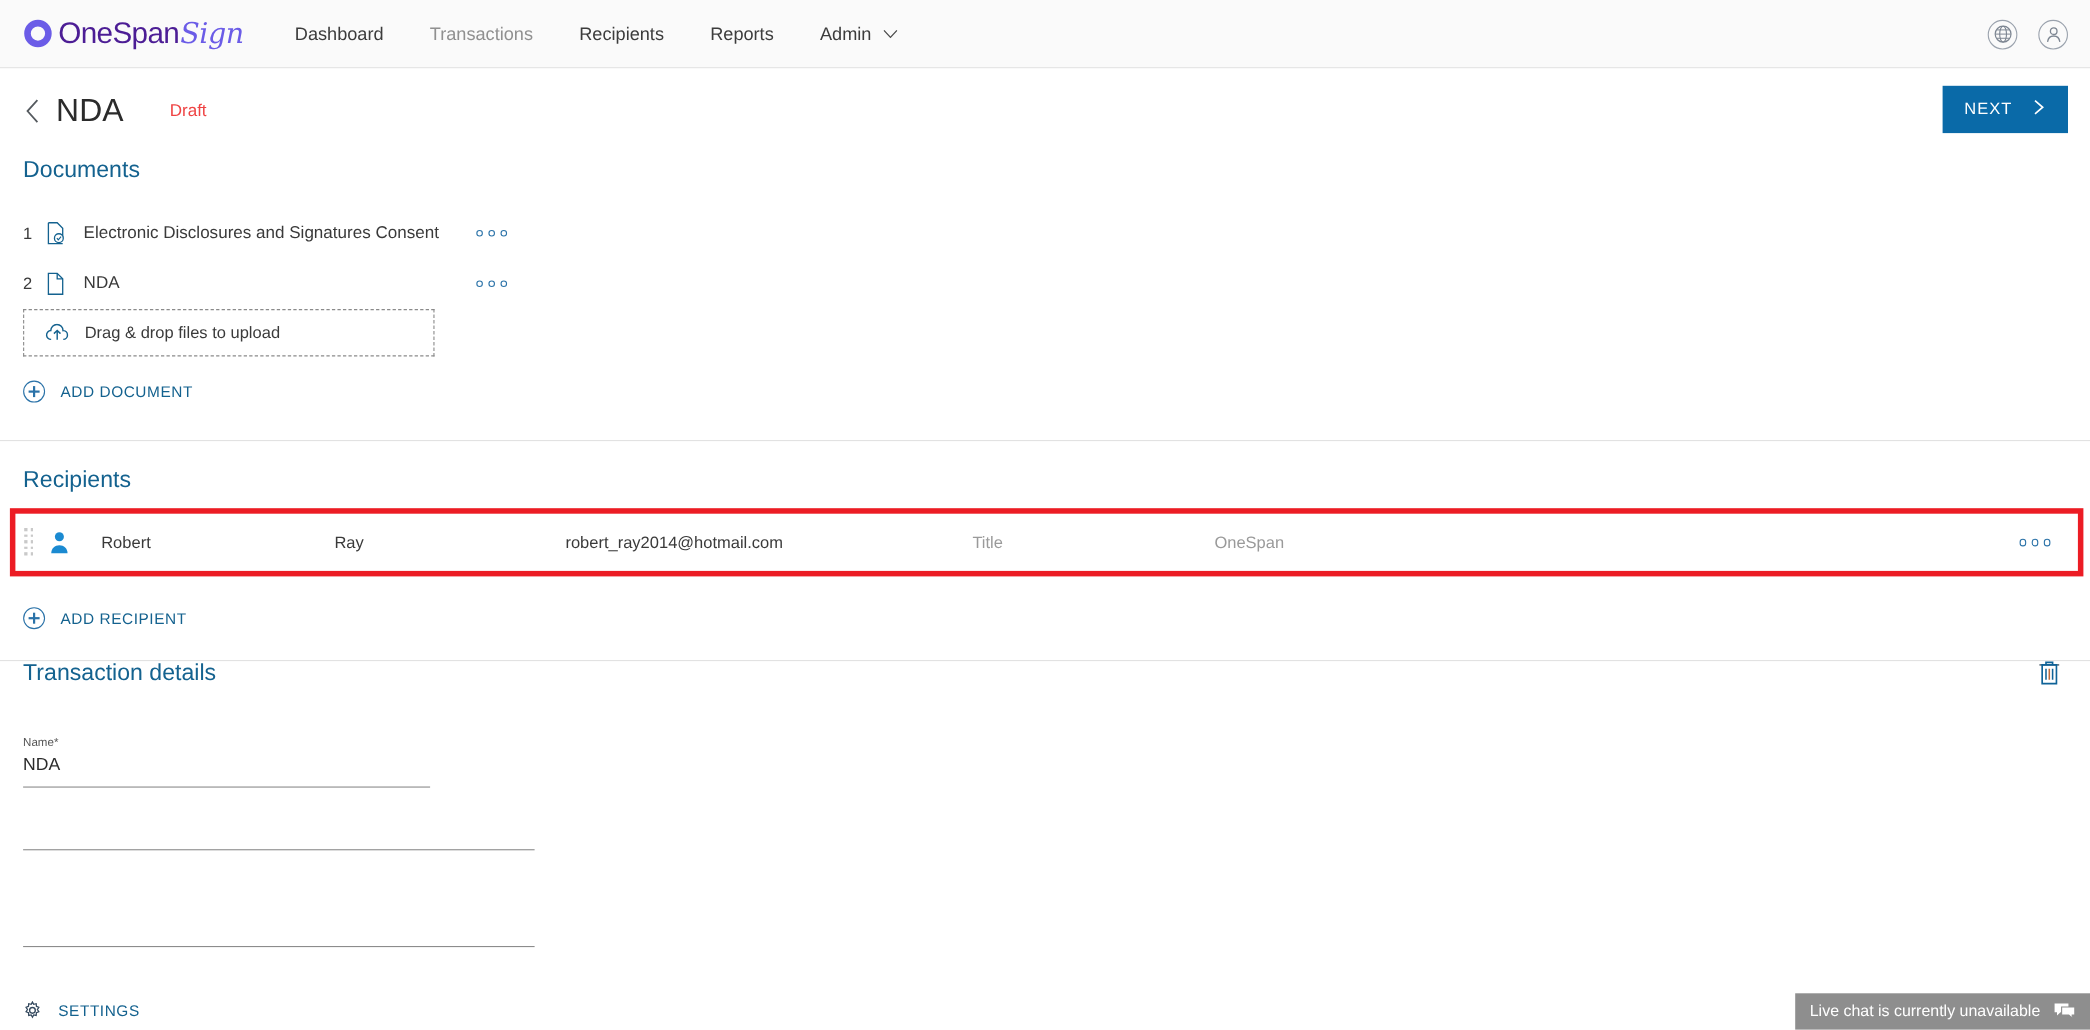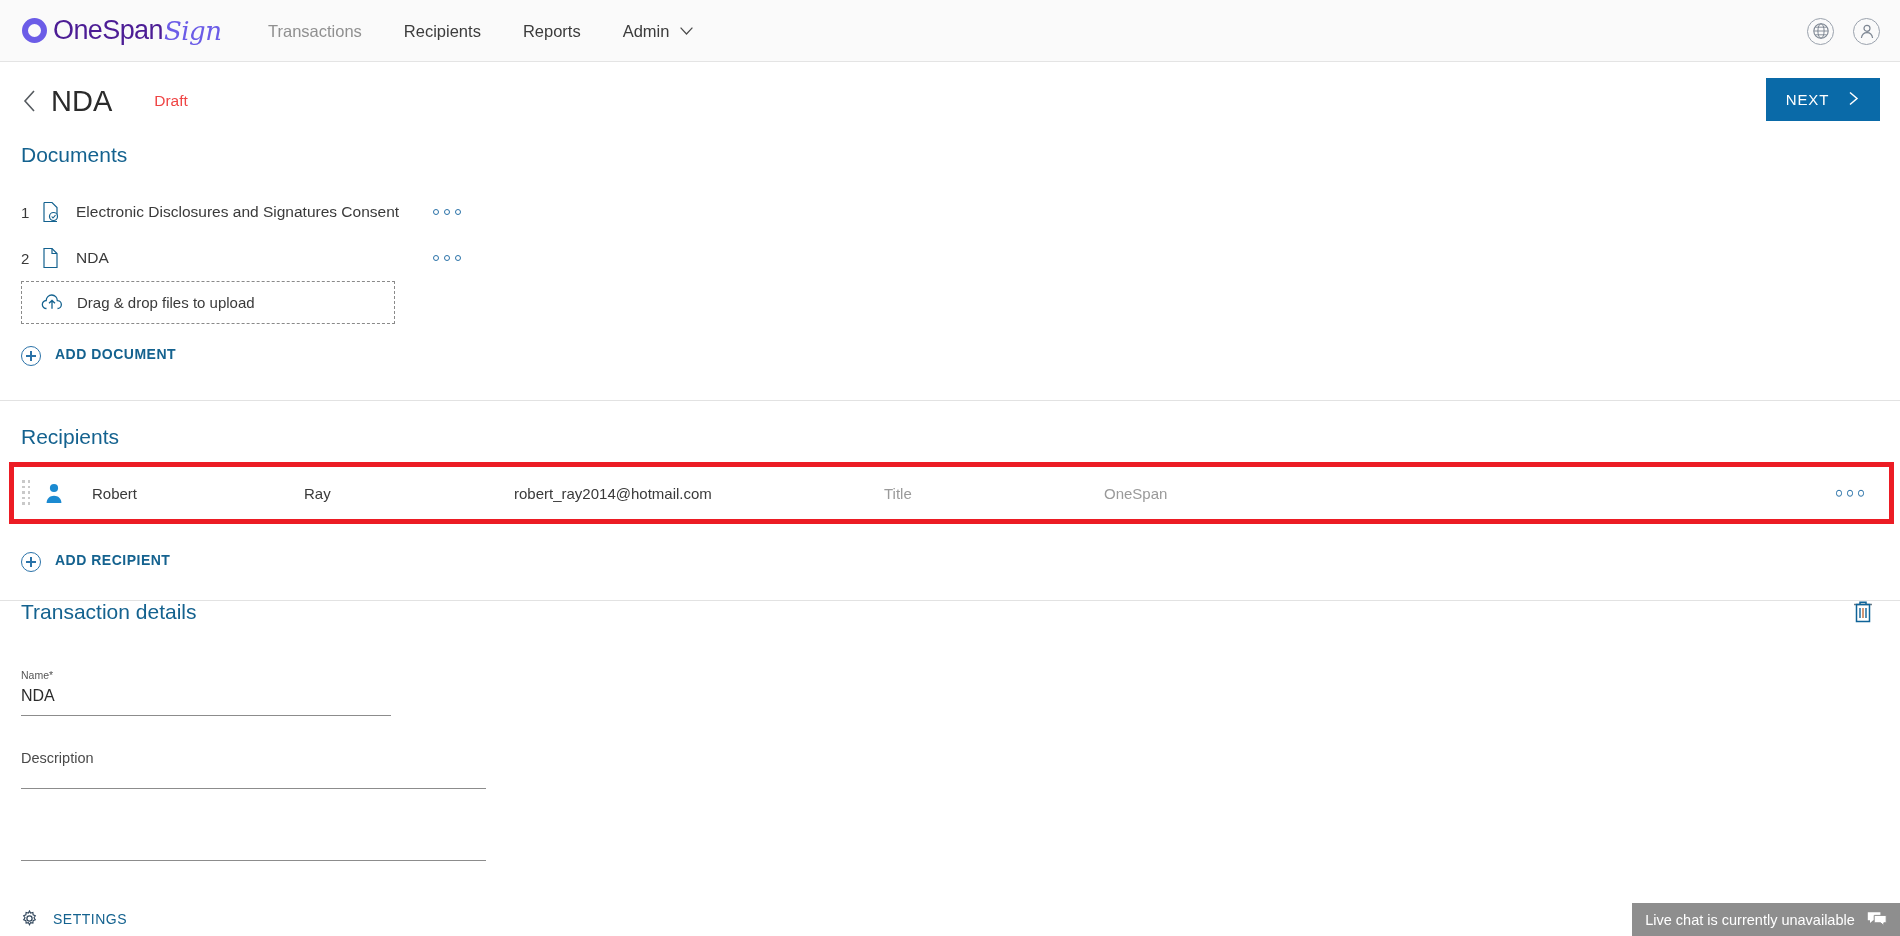--- a/index.html
+++ b/index.html
@@ -193,25 +193,24 @@
     border: 1.6px dashed #8a8a8a;
     display: flex;
     align-items: center;
     cursor: pointer;
   }
   .dz-icon { margin-left: 19px; color: #14628f; display:flex; }
   .dz-text { font-size: 15px; color: #3a3a3a; margin-left: 14px; }
 
   .add-action {
     display: flex;
-    align-items: flex-start;
+    align-items: center;
     margin-left: 21px;
     cursor: pointer;
     width: max-content;
-    font-weight: bold;
   }
   .plus-circle {
     width: 20px; height: 20px;
     border-radius: 50%;
     border: 1.4px solid #2a72a8;
     position: relative;
     flex: 0 0 auto;
   }
   .plus-circle::before, .plus-circle::after {
     content: "";
@@ -352,20 +351,21 @@
 
 <div class="topnav">
 
   <div class="logo">
     <div class="logo-ring"></div>
     <span class="logo-word">OneSpan</span>
     <span class="logo-script">Sign</span>
   </div>
 
   <div class="navlinks">
+    <span class="navlink">Dashboard</span>
     <span class="navlink muted">Transactions</span>
     <span class="navlink">Recipients</span>
     <span class="navlink">Reports</span>
     <span class="navlink has-caret">
       <span>Admin</span>
       <span class="caret">
         <svg width="13" height="8" viewBox="0 0 13 8">
             <path d="M0.6 0.6 L6.5 7 L12.4 0.6" fill="none" stroke="#4a4a4a" stroke-width="1.2"></path>
           </svg>
       </span>
@@ -527,21 +527,20 @@
 
   <div class="field" id="field-name">
     <span class="field-label">
       <span>Name</span><span class="req">*</span>
     </span>
     <span class="field-value">NDA</span>
     <div class="field-underline"></div>
   </div>
 
   <div class="field" id="field-desc">
-    <span class="field-ph">Description</span>
     <div class="field-underline" style="margin-top:22px;"></div>
   </div>
 
   <div class="field" id="field-msg">
     <div class="field-underline" style="margin-top:22px;"></div>
   </div>
 
   <div class="settings-row">
     <span class="gear">
       <svg width="17" height="17" viewBox="0 0 17 17">

